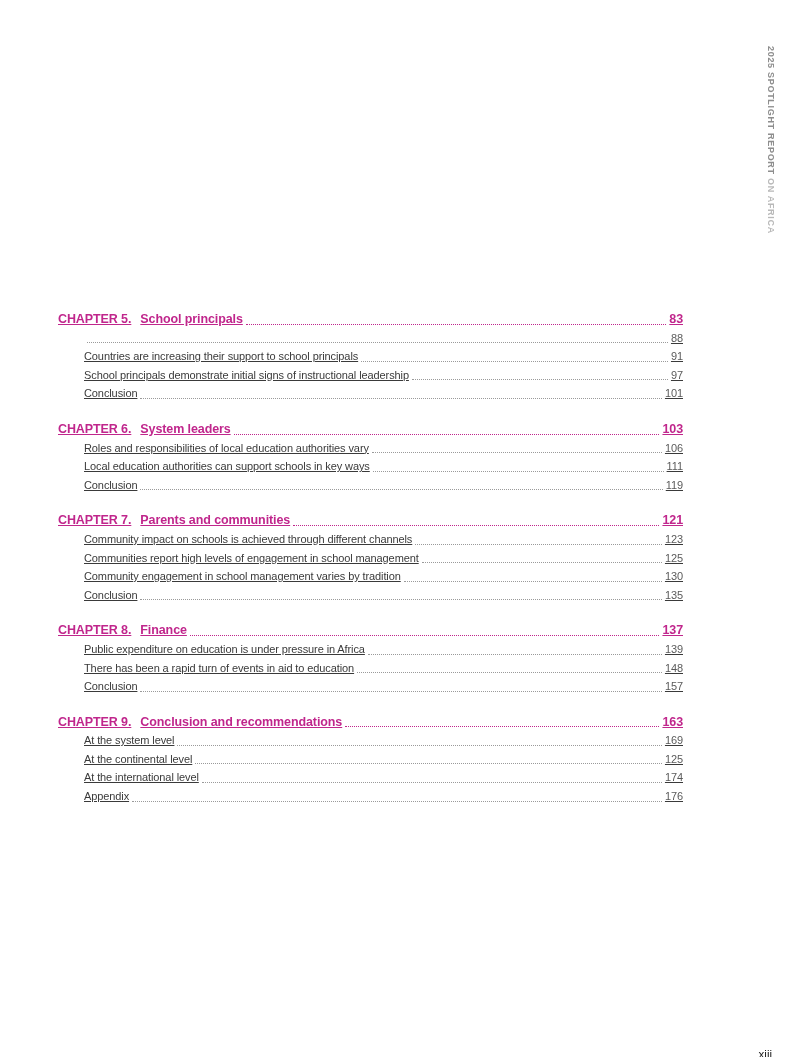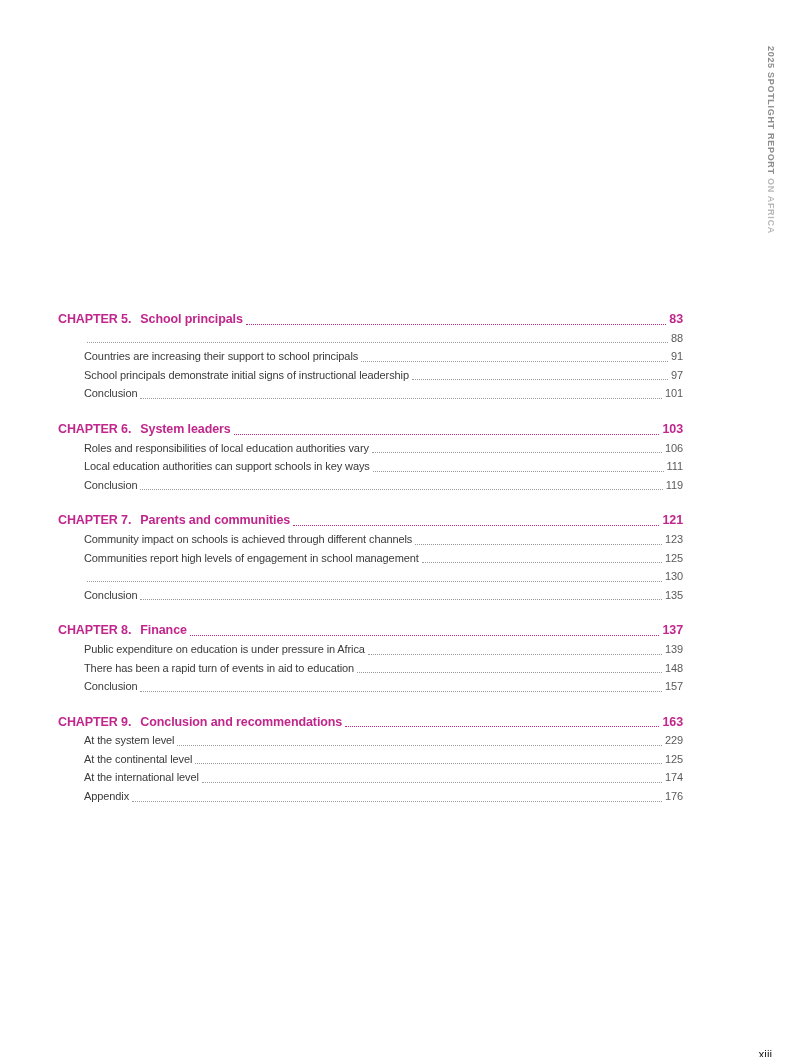--- a/index.html
+++ b/index.html
@@ -30,20 +30,21 @@
     left: 58px;
     top: 310px;
     width: 625px;
   }
   .toc-section + .toc-section { margin-top: 17px; }
   .row {
     display: flex;
     align-items: flex-start;
     line-height: 18.6px;
     letter-spacing: -0.1px;
+    text-decoration: underline;
   }
   .chapter-row {
     font-size: 12.5px;
     font-weight: 700;
     color: var(--accent, #c0268c);
   }
   .ch-label { margin-right: 9px; white-space: nowrap; }
   .ch-title { white-space: nowrap; }
   .leader {
     flex: 1 1 auto;
@@ -154,20 +155,21 @@
     <span class="entry-page">123</span>
   </div>
 
   <div class="row entry-row">
     <span class="entry-title">Communities report high levels of engagement in school management</span>
     <span class="leader"></span>
     <span class="entry-page">125</span>
   </div>
 
   <div class="row entry-row">
+    <span class="entry-title">Community engagement in school management varies by tradition</span>
     <span class="leader"></span>
     <span class="entry-page">130</span>
   </div>
 
   <div class="row entry-row">
     <span class="entry-title">Conclusion</span>
     <span class="leader"></span>
     <span class="entry-page">135</span>
   </div>
 </div>
@@ -206,21 +208,21 @@
       <span class="ch-label">CHAPTER 9.</span>
       <span class="ch-title">Conclusion and recommendations</span>
       <span class="leader"></span>
       <span class="ch-page">163</span>
     </div>
     <div class="entries">
 
   <div class="row entry-row">
     <span class="entry-title">At the system level</span>
     <span class="leader"></span>
-    <span class="entry-page">229</span>
+    <span class="entry-page">169</span>
   </div>
 
   <div class="row entry-row">
     <span class="entry-title">At the continental level</span>
     <span class="leader"></span>
     <span class="entry-page">125</span>
   </div>
 
   <div class="row entry-row">
     <span class="entry-title">At the international level</span>

